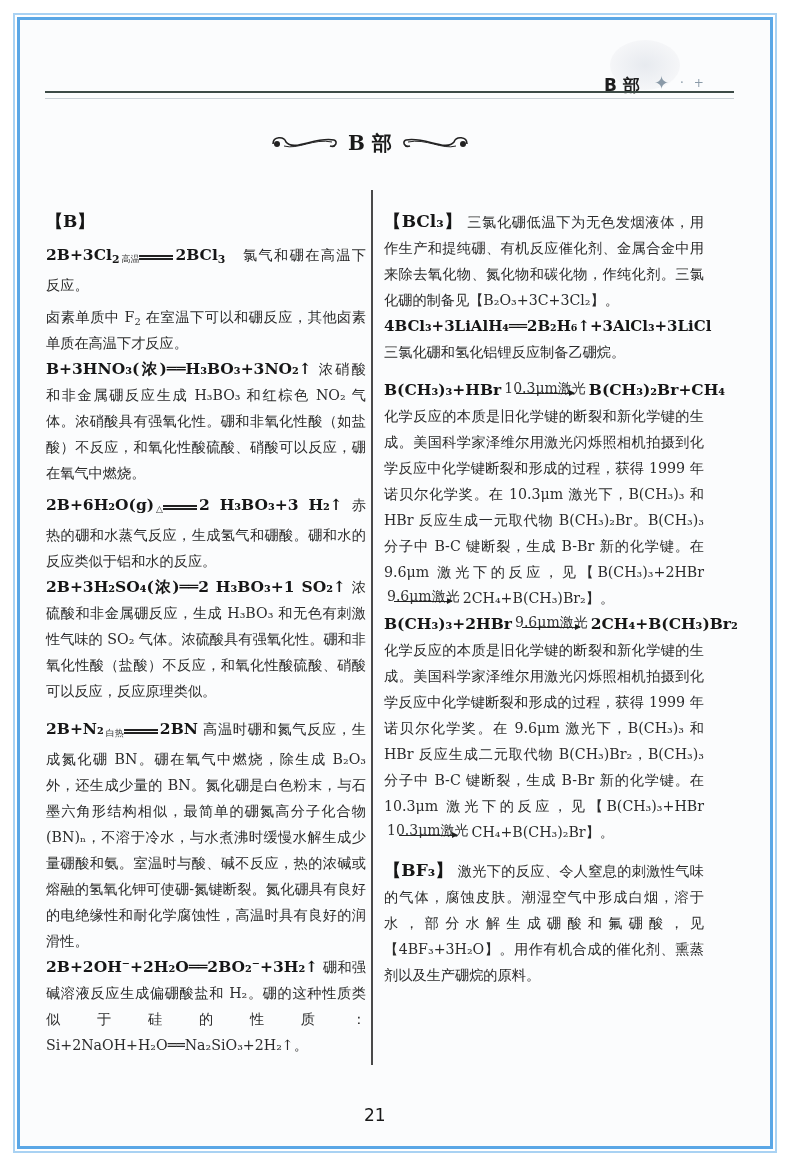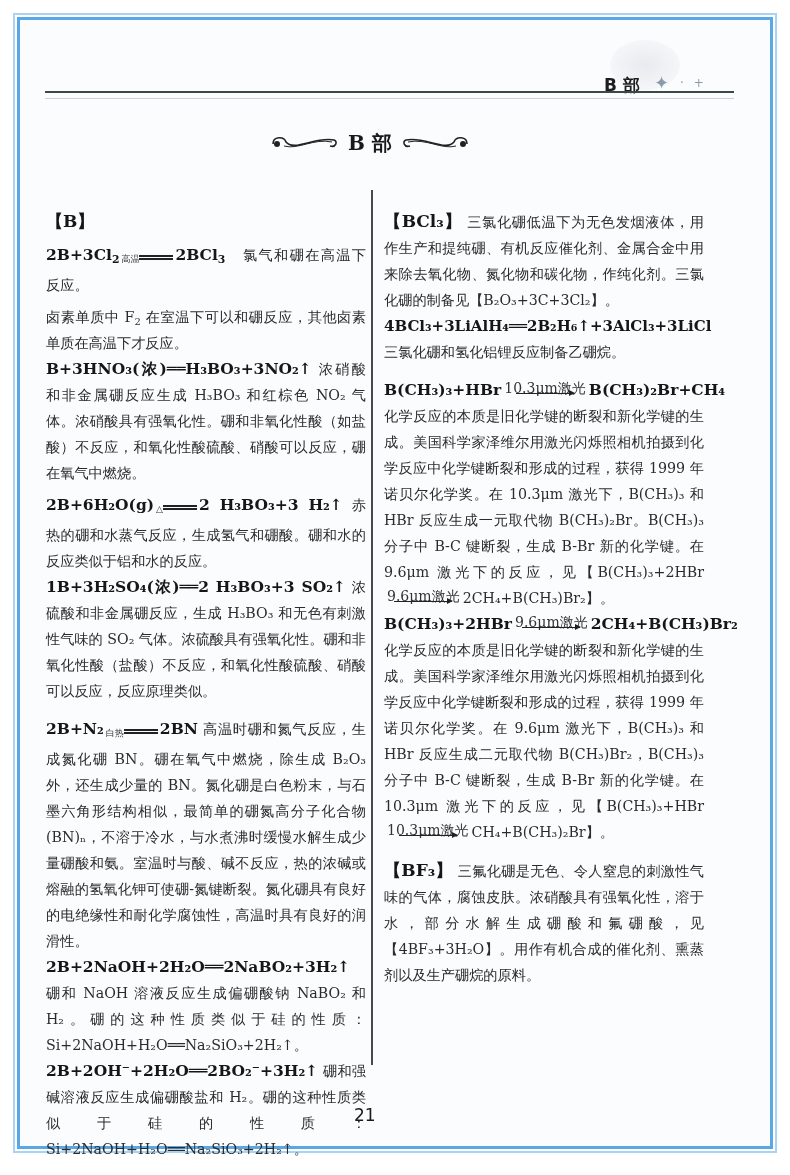--- a/index.html
+++ b/index.html
@@ -40,21 +40,21 @@
   .cond-eq { display: inline-flex; flex-direction: row; align-items: flex-start; vertical-align: -2px;
              margin: 8px 2px; position: relative; }
   .cond-eq .cond { font-size: 9px; line-height: 9px; font-weight: normal; color: #333; }
   .cond-eq .dbl { width: 34px; height: 5px; border-top: 2px solid #222; border-bottom: 2px solid #222; box-sizing: border-box; }
   .arrow-eq { display: inline-flex; flex-direction: column; align-items: center; vertical-align: 2px; margin: 0 3px; }
   .arrow-eq .cond { font-size: 14px; line-height: 9px; font-weight: normal; color: #333; white-space: nowrap; }
   .arrow-eq .arr { width: 58px; height: 1px; background: #222; position: relative; }
   .arrow-eq .arr::after { content: ""; position: absolute; right: -1px; top: -3px;
                           border-left: 6px solid #222; border-top: 3.5px solid transparent; border-bottom: 3.5px solid transparent; }
 
-  .page-number { position: absolute; left: 354px; top: 1105px; font-size: 17px;
+  .page-number { position: absolute; left: 364px; top: 1105px; font-size: 17px;
                  font-family: "DejaVu Sans", "Liberation Sans", sans-serif; color: #1a1a1a; }
 </style>
 </head>
 <body>
 
 <div class="frame-outer"></div>
 <div class="frame-inner"></div>
 
 <div class="watermark-blob"></div>
 <div class="running-head">B 部</div>
@@ -100,37 +100,33 @@
 
   <div class="p">
     <span class="eq"><span>2B+6H₂O(g)</span><span class="cond-eq">
           <span class="cond">△</span>
           <span class="dbl"></span>
         </span><span>2 H₃BO₃+3 H₂↑</span></span>
     <span>赤热的硼和水蒸气反应，生成氢气和硼酸。硼和水的反应类似于铝和水的反应。</span>
   </div>
 
   <div class="p">
-    <span class="eq">1B+3H₂SO₄(浓)══2 H₃BO₃+3 SO₂↑</span>
+    <span class="eq">2B+3H₂SO₄(浓)══2 H₃BO₃+1 SO₂↑</span>
     <span>浓硫酸和非金属硼反应，生成 H₃BO₃ 和无色有刺激性气味的 SO₂ 气体。浓硫酸具有强氧化性。硼和非氧化性酸（盐酸）不反应，和氧化性酸硫酸、硝酸可以反应，反应原理类似。</span>
   </div>
   <div class="gap-m"></div>
 
   <div class="p">
     <span class="eq"><span>2B+N₂</span><span class="cond-eq">
           <span class="cond">白热</span>
           <span class="dbl"></span>
         </span><span>2BN</span></span>
     <span>高温时硼和氮气反应，生成氮化硼 BN。硼在氧气中燃烧，除生成 B₂O₃ 外，还生成少量的 BN。氮化硼是白色粉末，与石墨六角形结构相似，最简单的硼氮高分子化合物(BN)ₙ，不溶于冷水，与水煮沸时缓慢水解生成少量硼酸和氨。室温时与酸、碱不反应，热的浓碱或熔融的氢氧化钾可使硼-氮键断裂。氮化硼具有良好的电绝缘性和耐化学腐蚀性，高温时具有良好的润滑性。</span>
   </div>
 
-  <div class="p">
-    <span class="eq">2B+2NaOH+2H₂O══2NaBO₂+3H₂↑</span>
-    <span>硼和 NaOH 溶液反应生成偏硼酸钠 NaBO₂ 和 H₂。硼的这种性质类似于硅的性质：Si+2NaOH+H₂O══Na₂SiO₃+2H₂↑。</span>
-  </div>
 
   <div class="p">
     <span class="eq">2B+2OH⁻+2H₂O══2BO₂⁻+3H₂↑</span>
     <span>硼和强碱溶液反应生成偏硼酸盐和 H₂。硼的这种性质类似于硅的性质：Si+2NaOH+H₂O══Na₂SiO₃+2H₂↑。</span>
   </div>
 </div>
 
 <div class="col col-right">
   <div class="p" style="margin-top:10px;">
     <span class="head">【BCl₃】</span>
@@ -159,17 +155,17 @@
         </span><span>2CH₄+B(CH₃)Br₂</span></span>
     <span>化学反应的本质是旧化学键的断裂和新化学键的生成。美国科学家泽维尔用激光闪烁照相机拍摄到化学反应中化学键断裂和形成的过程，获得 1999 年诺贝尔化学奖。在 9.6μm 激光下，B(CH₃)₃ 和 HBr 反应生成二元取代物 B(CH₃)Br₂，B(CH₃)₃ 分子中 B-C 键断裂，生成 B-Br 新的化学键。在 10.3μm 激光下的反应，见【B(CH₃)₃+HBr</span><span class="arrow-eq">
         <span class="cond">10.3μm激光</span>
         <span class="arr"></span>
       </span><span>CH₄+B(CH₃)₂Br】。</span>
   </div>
   <div class="gap-m"></div>
 
   <div class="p">
     <span class="head">【BF₃】</span>
-    <span>三氟化硼是无色、令人窒息的刺激性气味的气体，腐蚀皮肤。浓硝酸具有强氧化性，溶于水，部分水解生成硼酸和氟硼酸，见【4BF₃+3H₂O】。用作有机合成的催化剂、熏蒸剂以及生产硼烷的原料。</span>
+    <span>激光下的反应、令人窒息的刺激性气味的气体，腐蚀皮肤。潮湿空气中形成白烟，溶于水，部分水解生成硼酸和氟硼酸，见【4BF₃+3H₂O】。用作有机合成的催化剂、熏蒸剂以及生产硼烷的原料。</span>
   </div>
 </div>
 
 <div class="page-number">21</div>
 
 </body></html>

